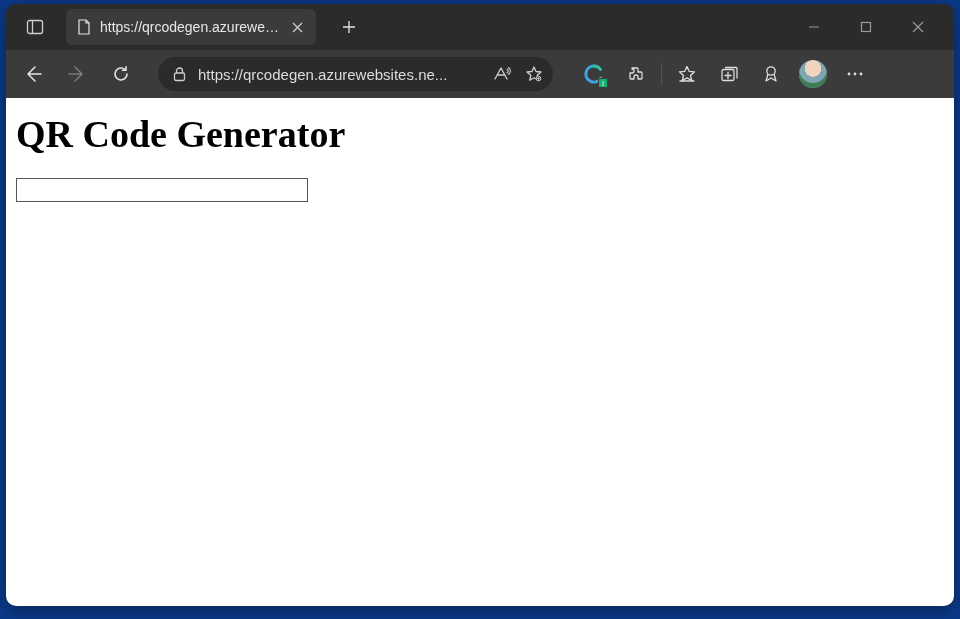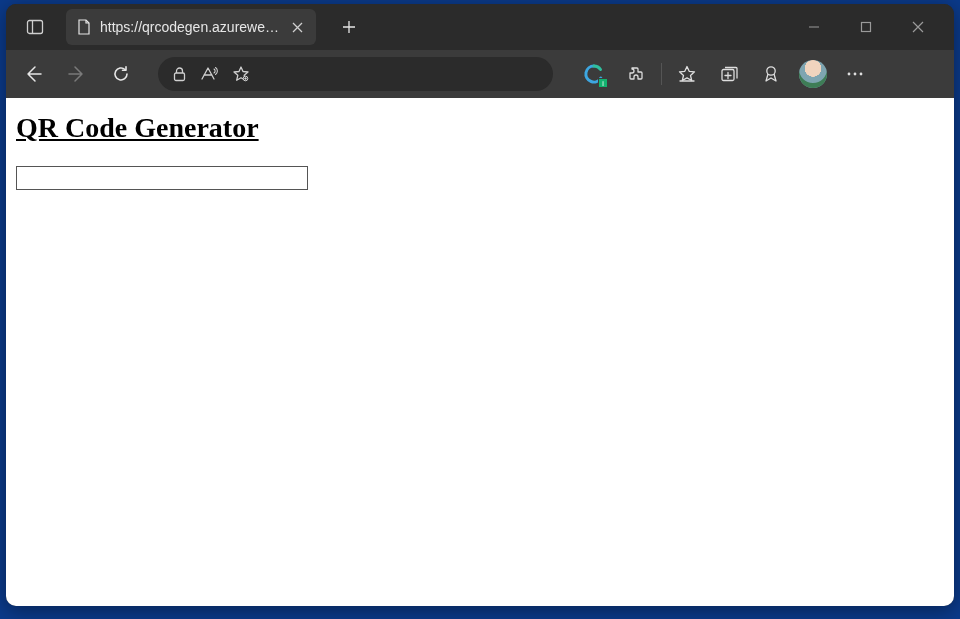--- a/index.html
+++ b/index.html
@@ -140,23 +140,22 @@
   .page {
     position:absolute;
     left:0; right:0; top:94px; bottom:0;
     background:#ffffff;
     padding: 14px 10px;
     font-family: "Times New Roman", Times, serif;
     color:#000;
   }
   .page h1 {
     margin: 0 0 22px 0;
-    font-size: 28px;
+    font-size: 38px;
     font-weight: bold;
-    text-decoration: underline;
   }
   .page input[type=text] {
     width: 292px;
     height: 24px;
     border: 1px solid #555;
     font-size: 14px;
     padding: 1px 3px;
     font-family: Arial, sans-serif;
   }
   .page .submit {
@@ -240,20 +239,21 @@
         </svg>
     </div>
 
     <div class="addressbar">
       <span class="lock">
         <svg width="15" height="16" viewBox="0 0 15 16">
             <rect x="2.5" y="7" width="10" height="7.5" rx="1.5" fill="none" stroke="currentColor" stroke-width="1.3"></rect>
             <path d="M4.5 7V5a3 3 0 0 1 6 0v2" fill="none" stroke="currentColor" stroke-width="1.3"></path>
           </svg>
       </span>
+      <span class="url">https://qrcodegen.azurewebsites.ne...</span>
       <span class="trail">
         <svg width="18" height="16" viewBox="0 0 18 16">
             <path d="M2 13L8 2l6 11M4 9h8" fill="none" stroke="currentColor" stroke-width="1.3" stroke-linecap="round" stroke-linejoin="round"></path>
             <path d="M14 3c1.5 1 1.5 3 0 4M15.5 1.5c2.5 1.8 2.5 5.2 0 7" fill="none" stroke="currentColor" stroke-width="1.1" stroke-linecap="round"></path>
           </svg>
       </span>
       <span class="trail">
         <svg width="18" height="18" viewBox="0 0 18 18">
             <path d="M9 2l2 4.5 5 .5-3.8 3.3 1.1 4.9L9 12.8 4.7 15.2l1.1-4.9L2 7l5-.5z" fill="none" stroke="currentColor" stroke-width="1.3" stroke-linejoin="round"></path>
             <circle cx="13.5" cy="13.5" r="2.3" fill="#3b3b3b" stroke="currentColor" stroke-width="1"></circle>

